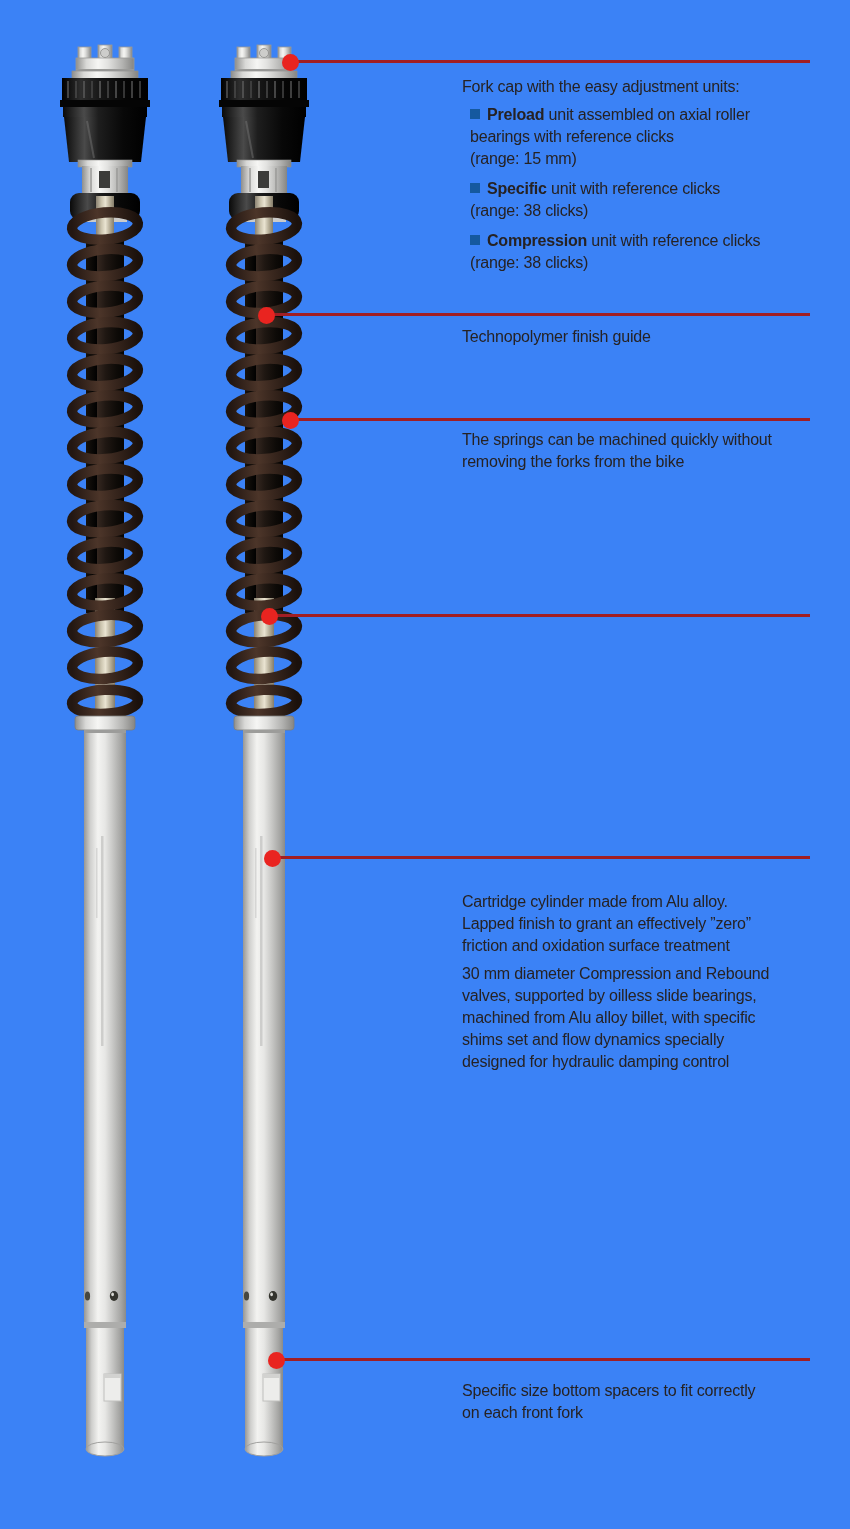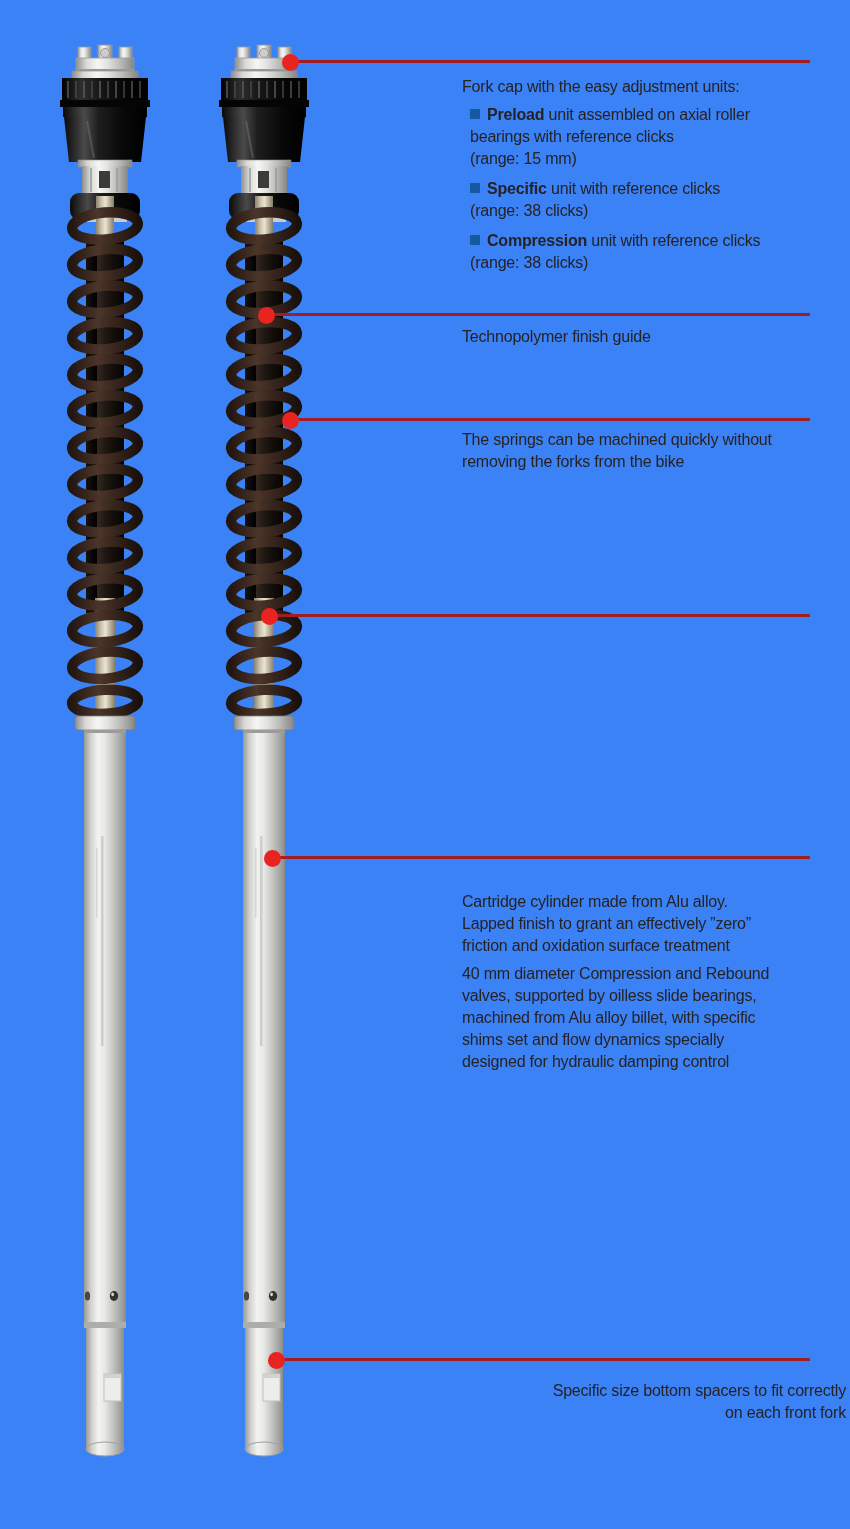--- a/index.html
+++ b/index.html
@@ -213,25 +213,25 @@
   <div class="callout-text" style="left:462px;top:429px;">
     <div class="para">The springs can be machined quickly without
 removing the forks from the bike</div>
   </div>
 
 
   <div class="callout-text" style="left:462px;top:871px;margin-top:20px;">
     <div class="para">Cartridge cylinder made from Alu alloy.
 Lapped finish to grant an effectively ”zero”
 friction and oxidation surface treatment</div>
-    <div class="para">40 mm diameter Compression and Rebound
+    <div class="para">30 mm diameter Compression and Rebound
 valves, supported by oilless slide bearings,
 machined from Alu alloy billet, with specific
 shims set and flow dynamics specially
 designed for  hydraulic damping control</div>
   </div>
 
-  <div class="callout-text" style="left:462px;top:1380px;text-align:right;">
+  <div class="callout-text" style="left:462px;top:1380px;">
     <div class="para">Specific size bottom spacers to fit correctly
 on each front fork</div>
   </div>
 
 </div>
 
 </body></html>

